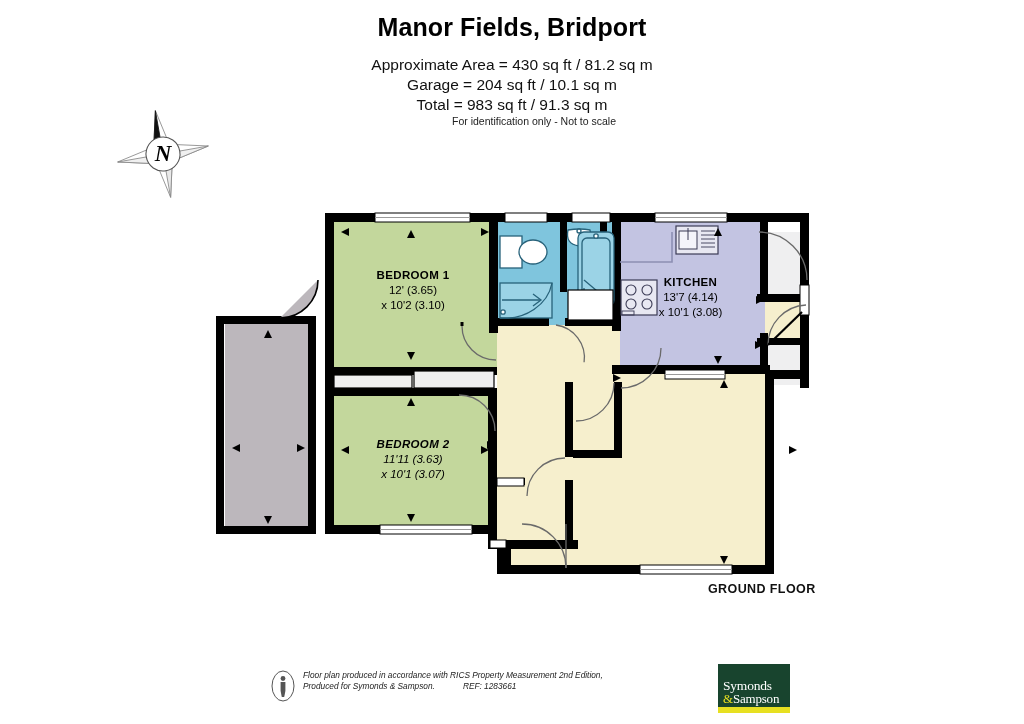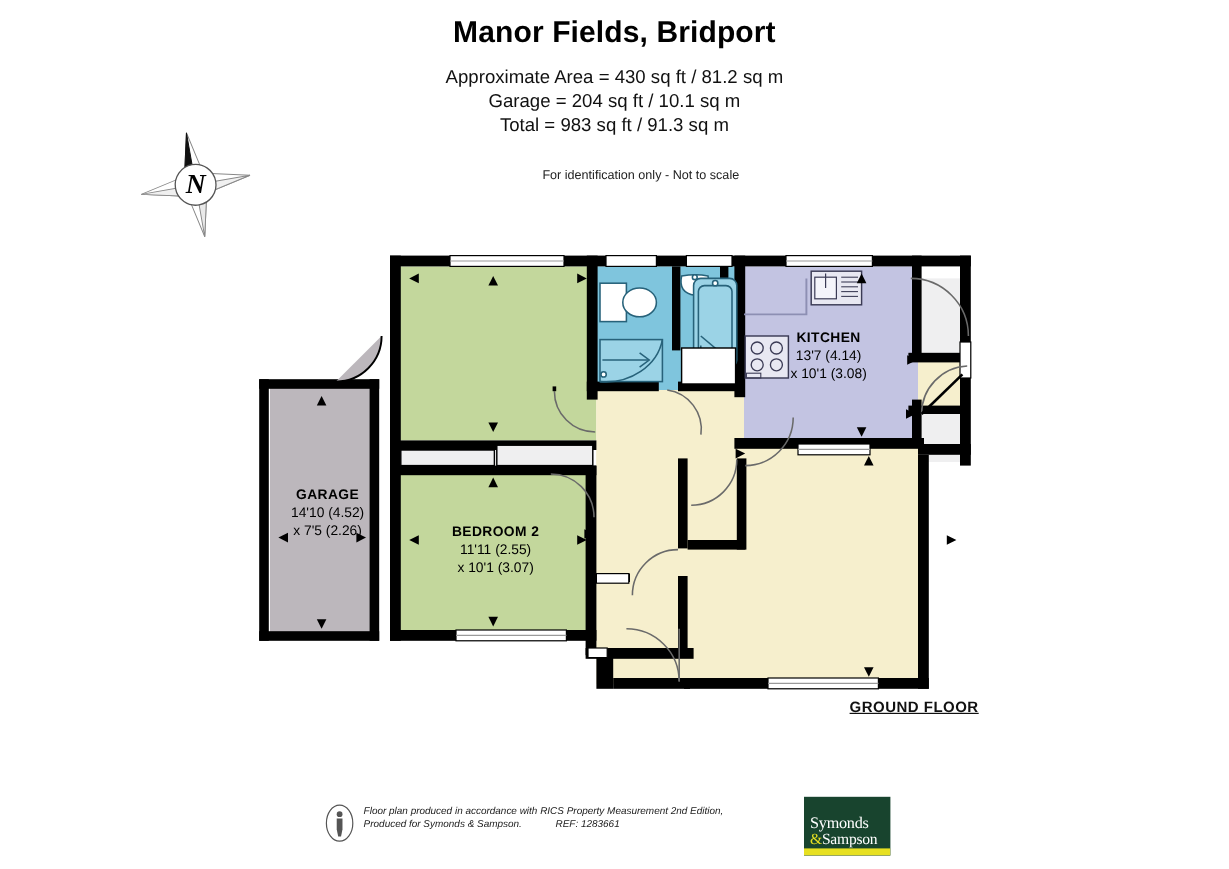--- a/index.html
+++ b/index.html
@@ -41,21 +41,21 @@
   }
   .subline {
     font-size: 15.5px;
     color: #111;
     line-height: 20px;
     margin: 0;
   }
   .disclaimer {
     font-size: 10.5px;
     color: #222;
-    margin-top: 25px;
+    margin-top: 0;
     line-height: 1.2;
     padding-left: 44px;
   }
 
   
   .compass {
     position: absolute;
     left: 113px;
     top: 106px;
     width: 100px;
@@ -74,21 +74,20 @@
   .plan svg { display: block; }
 
   .floor-label {
     position: absolute;
     left: 708px;
     top: 582px;
     font-size: 12.5px;
     font-weight: bold;
     letter-spacing: 0.4px;
     color: #111;
-    text-decoration: underline;
   }
 
   
   .room-label {
     position: absolute;
     text-align: center;
     line-height: 15px;
     color: #000;
   }
   .room-label .rname {
@@ -96,21 +95,21 @@
     font-weight: bold;
     letter-spacing: 0.35px;
     display: block;
   }
   .room-label .rdim {
     font-size: 11.5px;
     display: block;
   }
 
   #label-bedroom1 { left: 343px; top: 268px; width: 140px; }
-  #label-bedroom2 { left: 343px; top: 437px; width: 140px; }
+  #label-bedroom2 { left: 343px; top: 437px; width: 140px; font-style: italic; }
   #label-kitchen  { left: 618px; top: 275px; width: 145px; }
   #label-sitting  { left: 617px; top: 441px; width: 148px; }
   #label-garage   { left: 213px; top: 406px; width: 120px; }
 
   
   .footer {
     position: absolute;
     left: 270px;
     top: 664px;
     width: 520px;
@@ -131,21 +130,21 @@
     font-size: 8.3px;
     line-height: 11.4px;
     color: #222;
   }
   .footer-text .ln { display: block; white-space: nowrap; font-style: italic; }
   .copyright { margin-left: 14px; }
   .ref { margin-left: 12px; padding-left: 16px; }
 
   .logo {
     position: absolute;
-    left: 400px;
+    left: 448px;
     top: 0px;
     width: 72px;
     height: 49px;
     background: #18442e;
     overflow: hidden;
   }
   .logo .l1 {
     position: absolute;
     left: 5px;
     top: 14px;
@@ -411,39 +410,39 @@
         <polygon points="268,330 264,338 272,338"></polygon>
         <polygon points="268,524 264,516 272,516"></polygon>
 
         <polygon points="495,445 487,441 487,449"></polygon>
         <polygon points="621,378 613,374 613,382"></polygon>
         <polygon points="763,345 755,341 755,349"></polygon>
       </g>
     </svg>
   </div>
 
+  <div class="room-label" id="label-bedroom1">
+    <span class="rname">BEDROOM 1</span>
+    <span class="rdim">12' (3.65)</span>
+    <span class="rdim">x 10'2 (3.10)</span>
+  </div>
 
   <div class="room-label" id="label-bedroom2">
     <span class="rname">BEDROOM 2</span>
-    <span class="rdim">11'11 (2.55)</span>
+    <span class="rdim">11'11 (3.63)</span>
     <span class="rdim">x 10'1 (3.07)</span>
   </div>
 
   <div class="room-label" id="label-kitchen">
     <span class="rname">KITCHEN</span>
     <span class="rdim">13'7 (4.14)</span>
     <span class="rdim">x 10'1 (3.08)</span>
   </div>
 
 
-  <div class="room-label" id="label-garage">
-    <span class="rname">GARAGE</span>
-    <span class="rdim">14'10 (4.52)</span>
-    <span class="rdim">x 7'5 (2.26)</span>
-  </div>
 
   <div class="floor-label">GROUND FLOOR</div>
 
   <div class="footer">
 
     <div class="footer-icon">
       <svg width="26" height="32" viewBox="0 0 26 32">
         <ellipse cx="13" cy="16" rx="11" ry="15" fill="none" stroke="#555" stroke-width="1"></ellipse>
         <circle cx="13" cy="8.5" r="2.4" fill="#555"></circle>
         <path d="M10.6 12 h4.8 v9 l-1.2 6 h-2.4 l-1.2 -6 z" fill="#555"></path>

